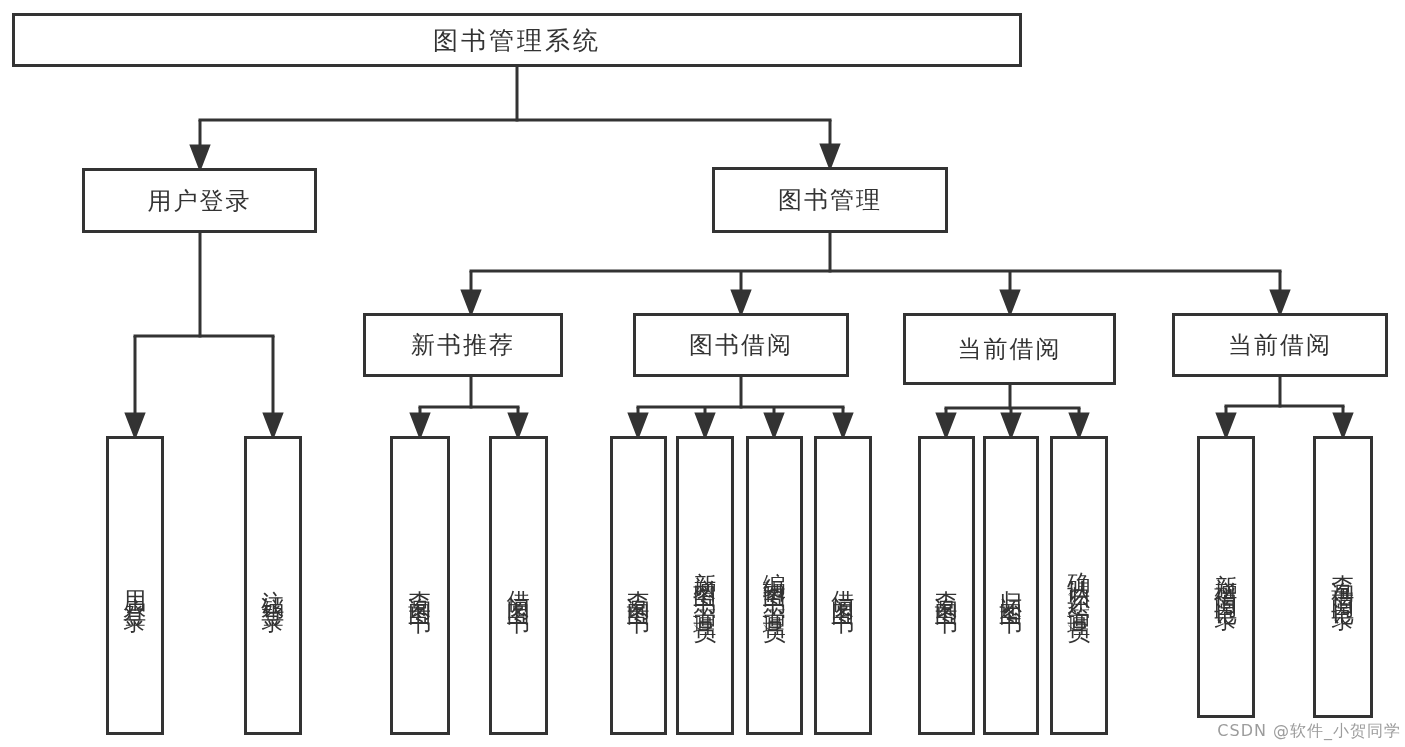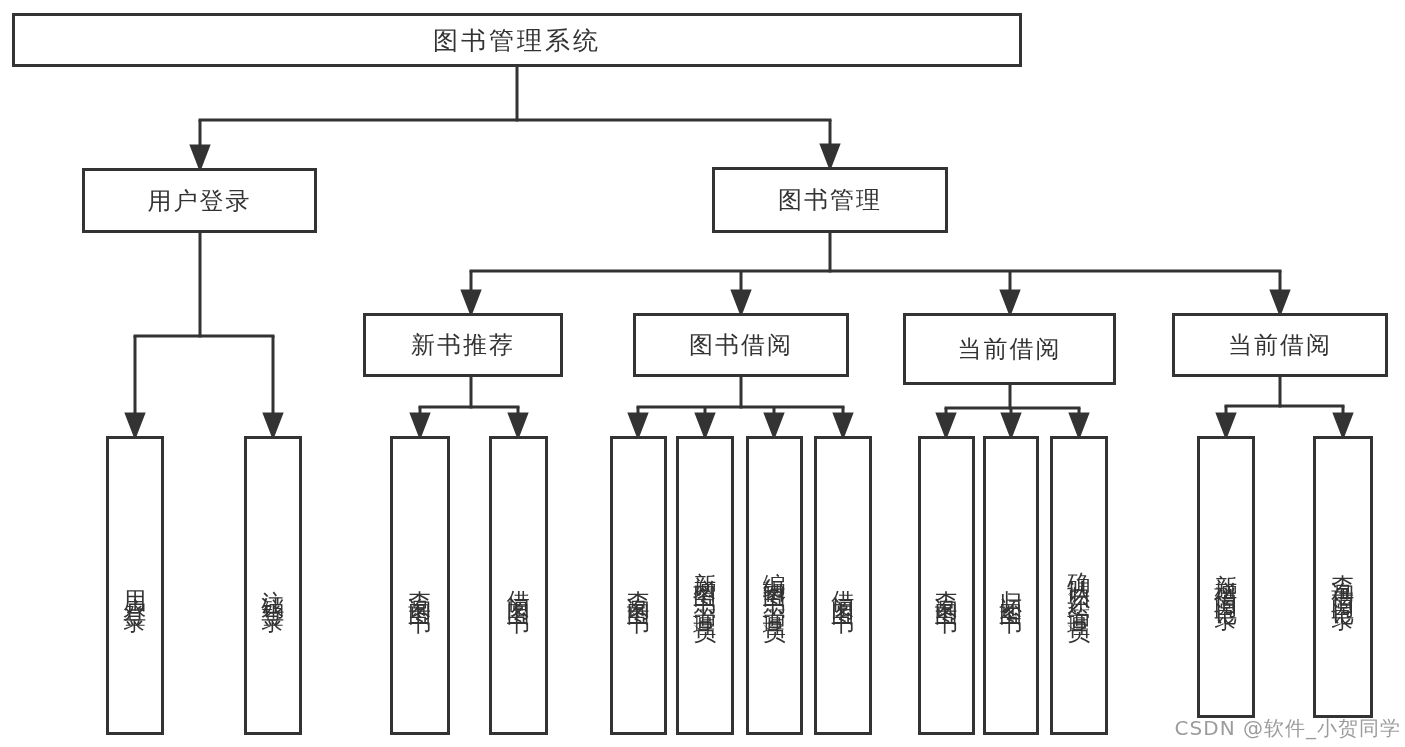--- a/index.html
+++ b/index.html
@@ -33,21 +33,21 @@
     writing-mode: vertical-rl;
     text-orientation: mixed;
     font-size: 23px;
     letter-spacing: 7px;
     line-height: 1.15;
   }
   .watermark {
     position: absolute;
     right: 4px;
     bottom: 5px;
-    font-size: 20px;
+    font-size: 16px;
     letter-spacing: 1px;
     color: #9c9c9c;
     z-index: 5;
     white-space: nowrap;
   }
 </style>
 </head>
 <body>
 
 <div class="canvas">

